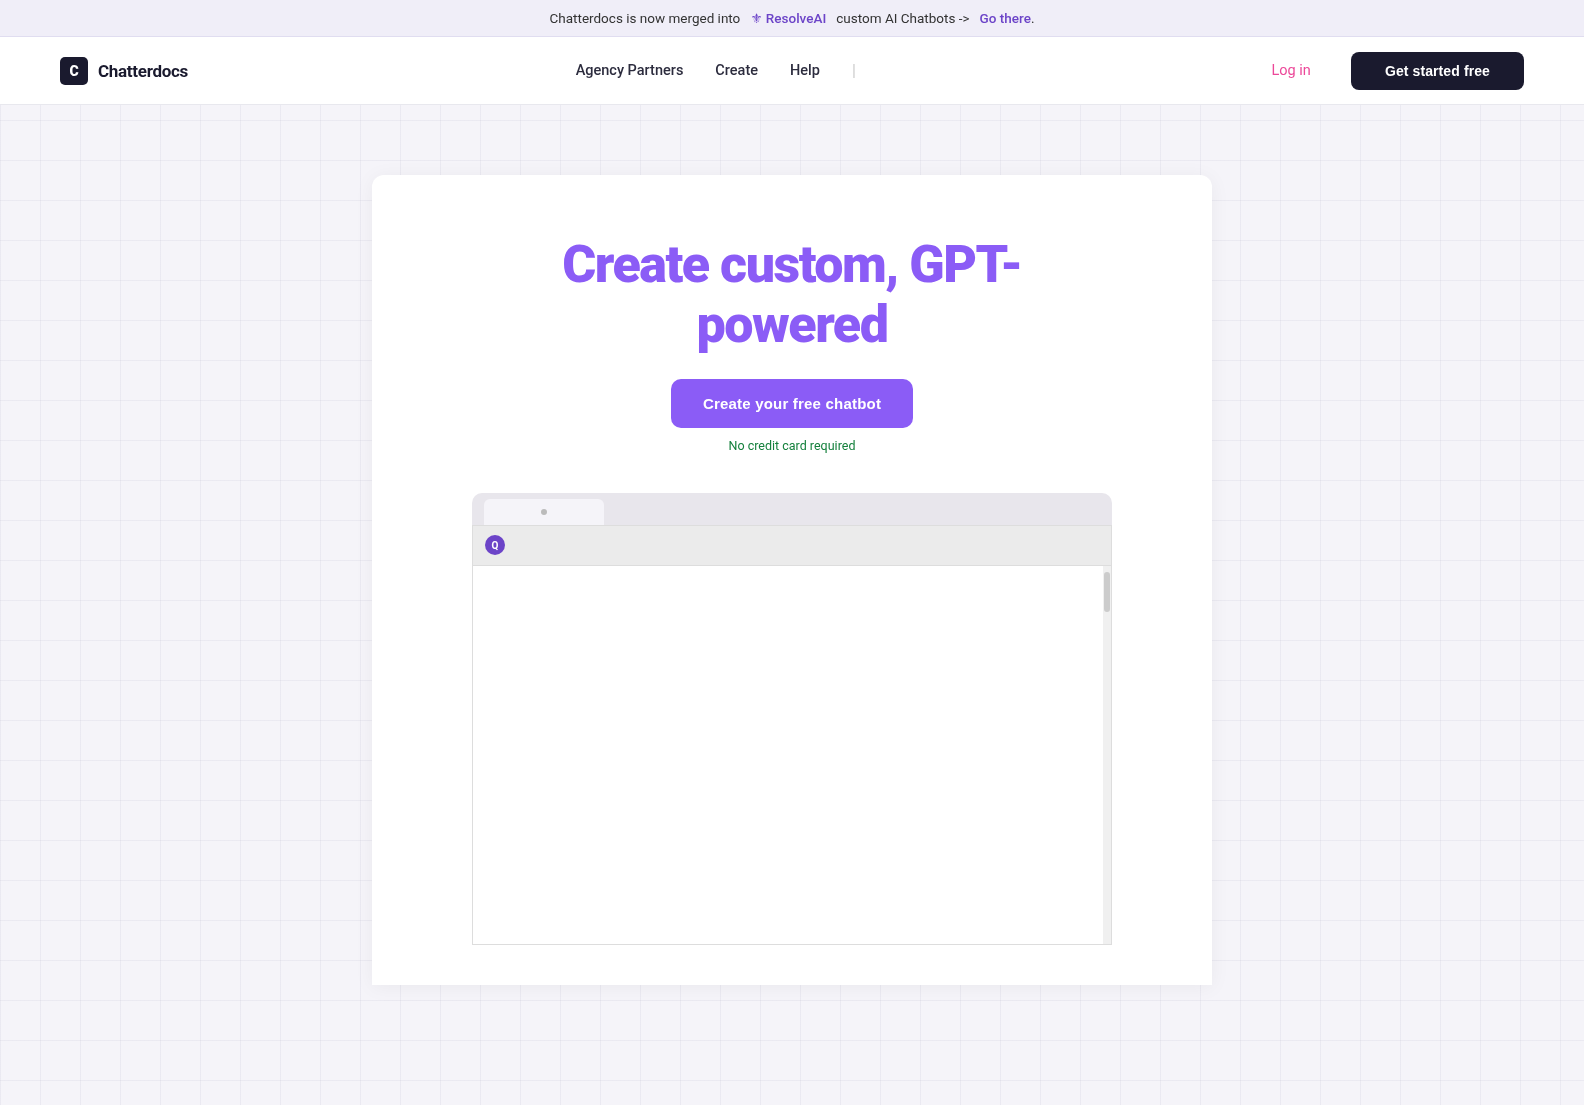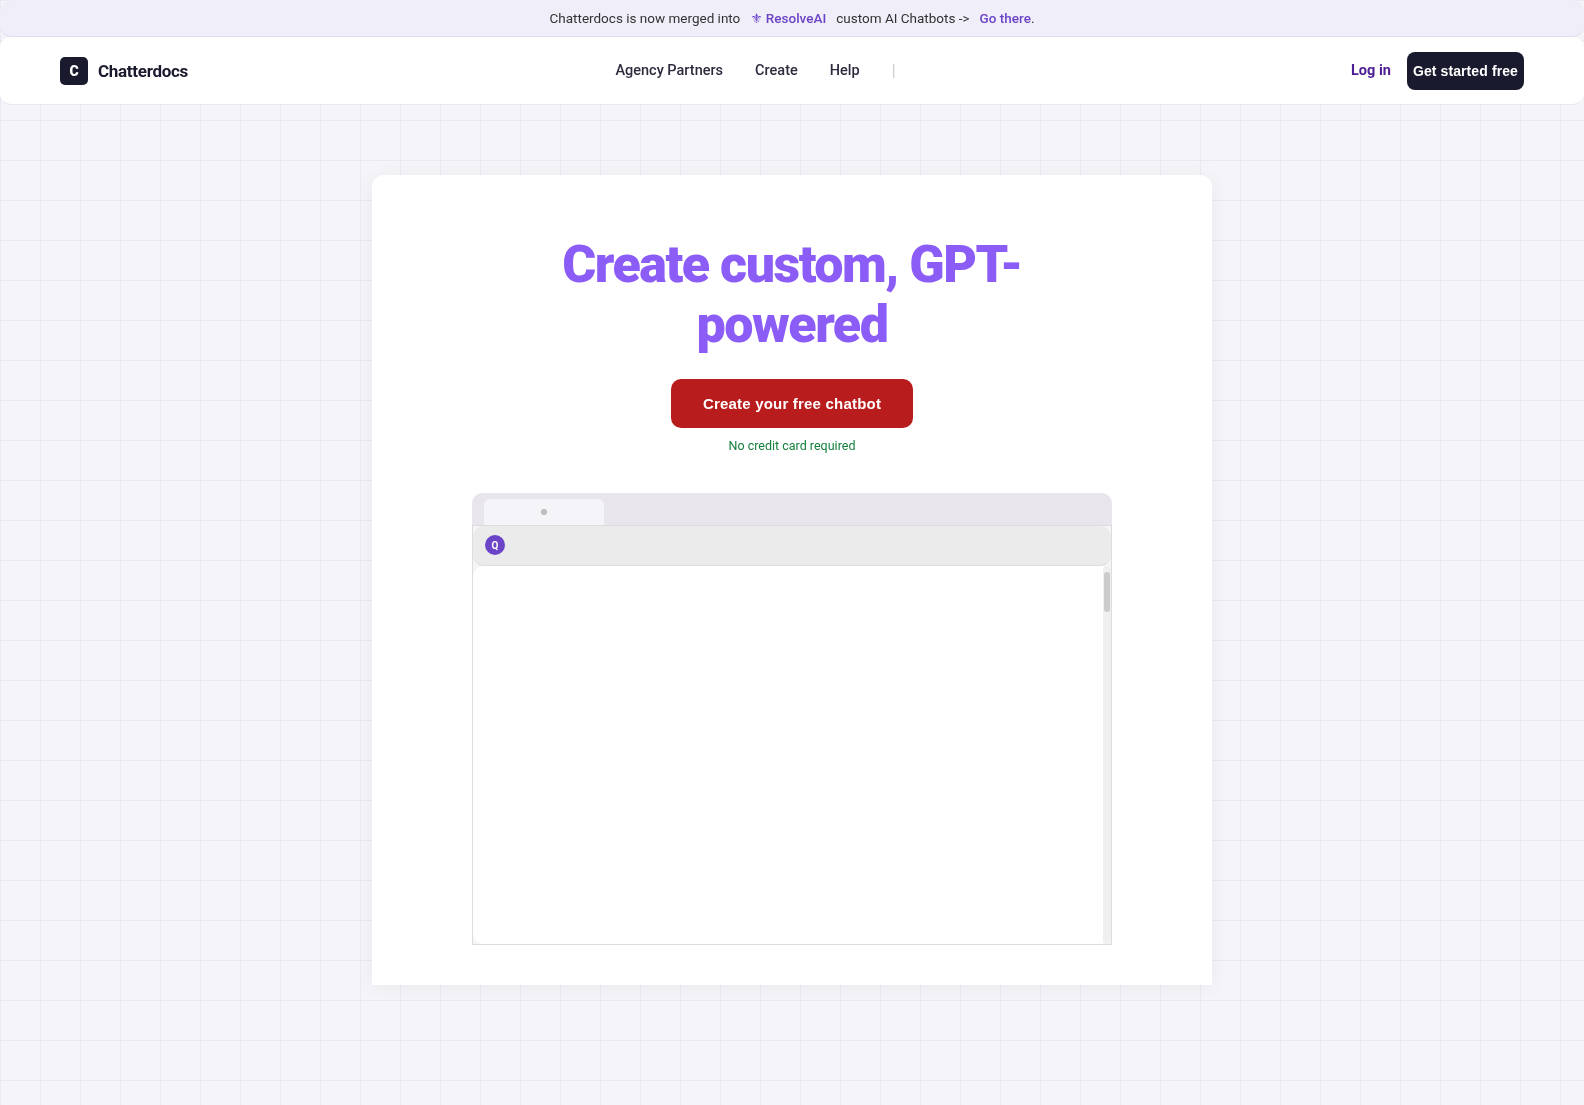--- a/index.html
+++ b/index.html
@@ -1,19 +1,18 @@
 <!DOCTYPE html>
 <html><head>
   <meta charset="utf-8">
   <style>
     * {
       margin: 0;
       padding: 0;
       box-sizing: border-box;
-      border-radius: 11px;
     }
 
     body {
       font-family: -apple-system, BlinkMacSystemFont, 'Segoe UI', Roboto, sans-serif;
       background-color: #f5f4f9;
       width: 1584px;
       min-height: 1105px;
       overflow-x: hidden;
     }
 
@@ -120,37 +119,38 @@
     }
 
     .nav-actions {
       display: flex;
       align-items: center;
       gap: 16px;
     }
 
     .login-link {
       font-size: 14.5px;
-      color: #4c1d95;
+      color: #ec4899;
       text-decoration: none;
-      font-weight: 700;
+      font-weight: 400;
       cursor: pointer;
       margin-left: 28px;
     }
 
     .get-started-btn {
       background-color: #1a1a2e;
       color: white;
       border: none;
-      padding: 11px 6px;
+      padding: 11px 34px;
       border-radius: 8px;
       font-size: 14px;
       font-weight: 600;
       cursor: pointer;
       letter-spacing: 0.1px;
+      margin-left: 24px;
     }
 
     
     .main-content {
       position: relative;
       z-index: 1;
       display: flex;
       flex-direction: column;
       align-items: center;
       padding-top: 70px;
@@ -190,21 +190,21 @@
 
     .cta-section {
       display: flex;
       flex-direction: column;
       align-items: center;
       gap: 10px;
       margin-bottom: 40px;
     }
 
     .create-chatbot-btn {
-      background-color: #b91c1c;
+      background-color: #8b5cf6;
       color: white;
       border: none;
       padding: 16px 32px;
       border-radius: 10px;
       font-size: 15px;
       font-weight: 600;
       cursor: pointer;
       letter-spacing: 0.2px;
     }
 

